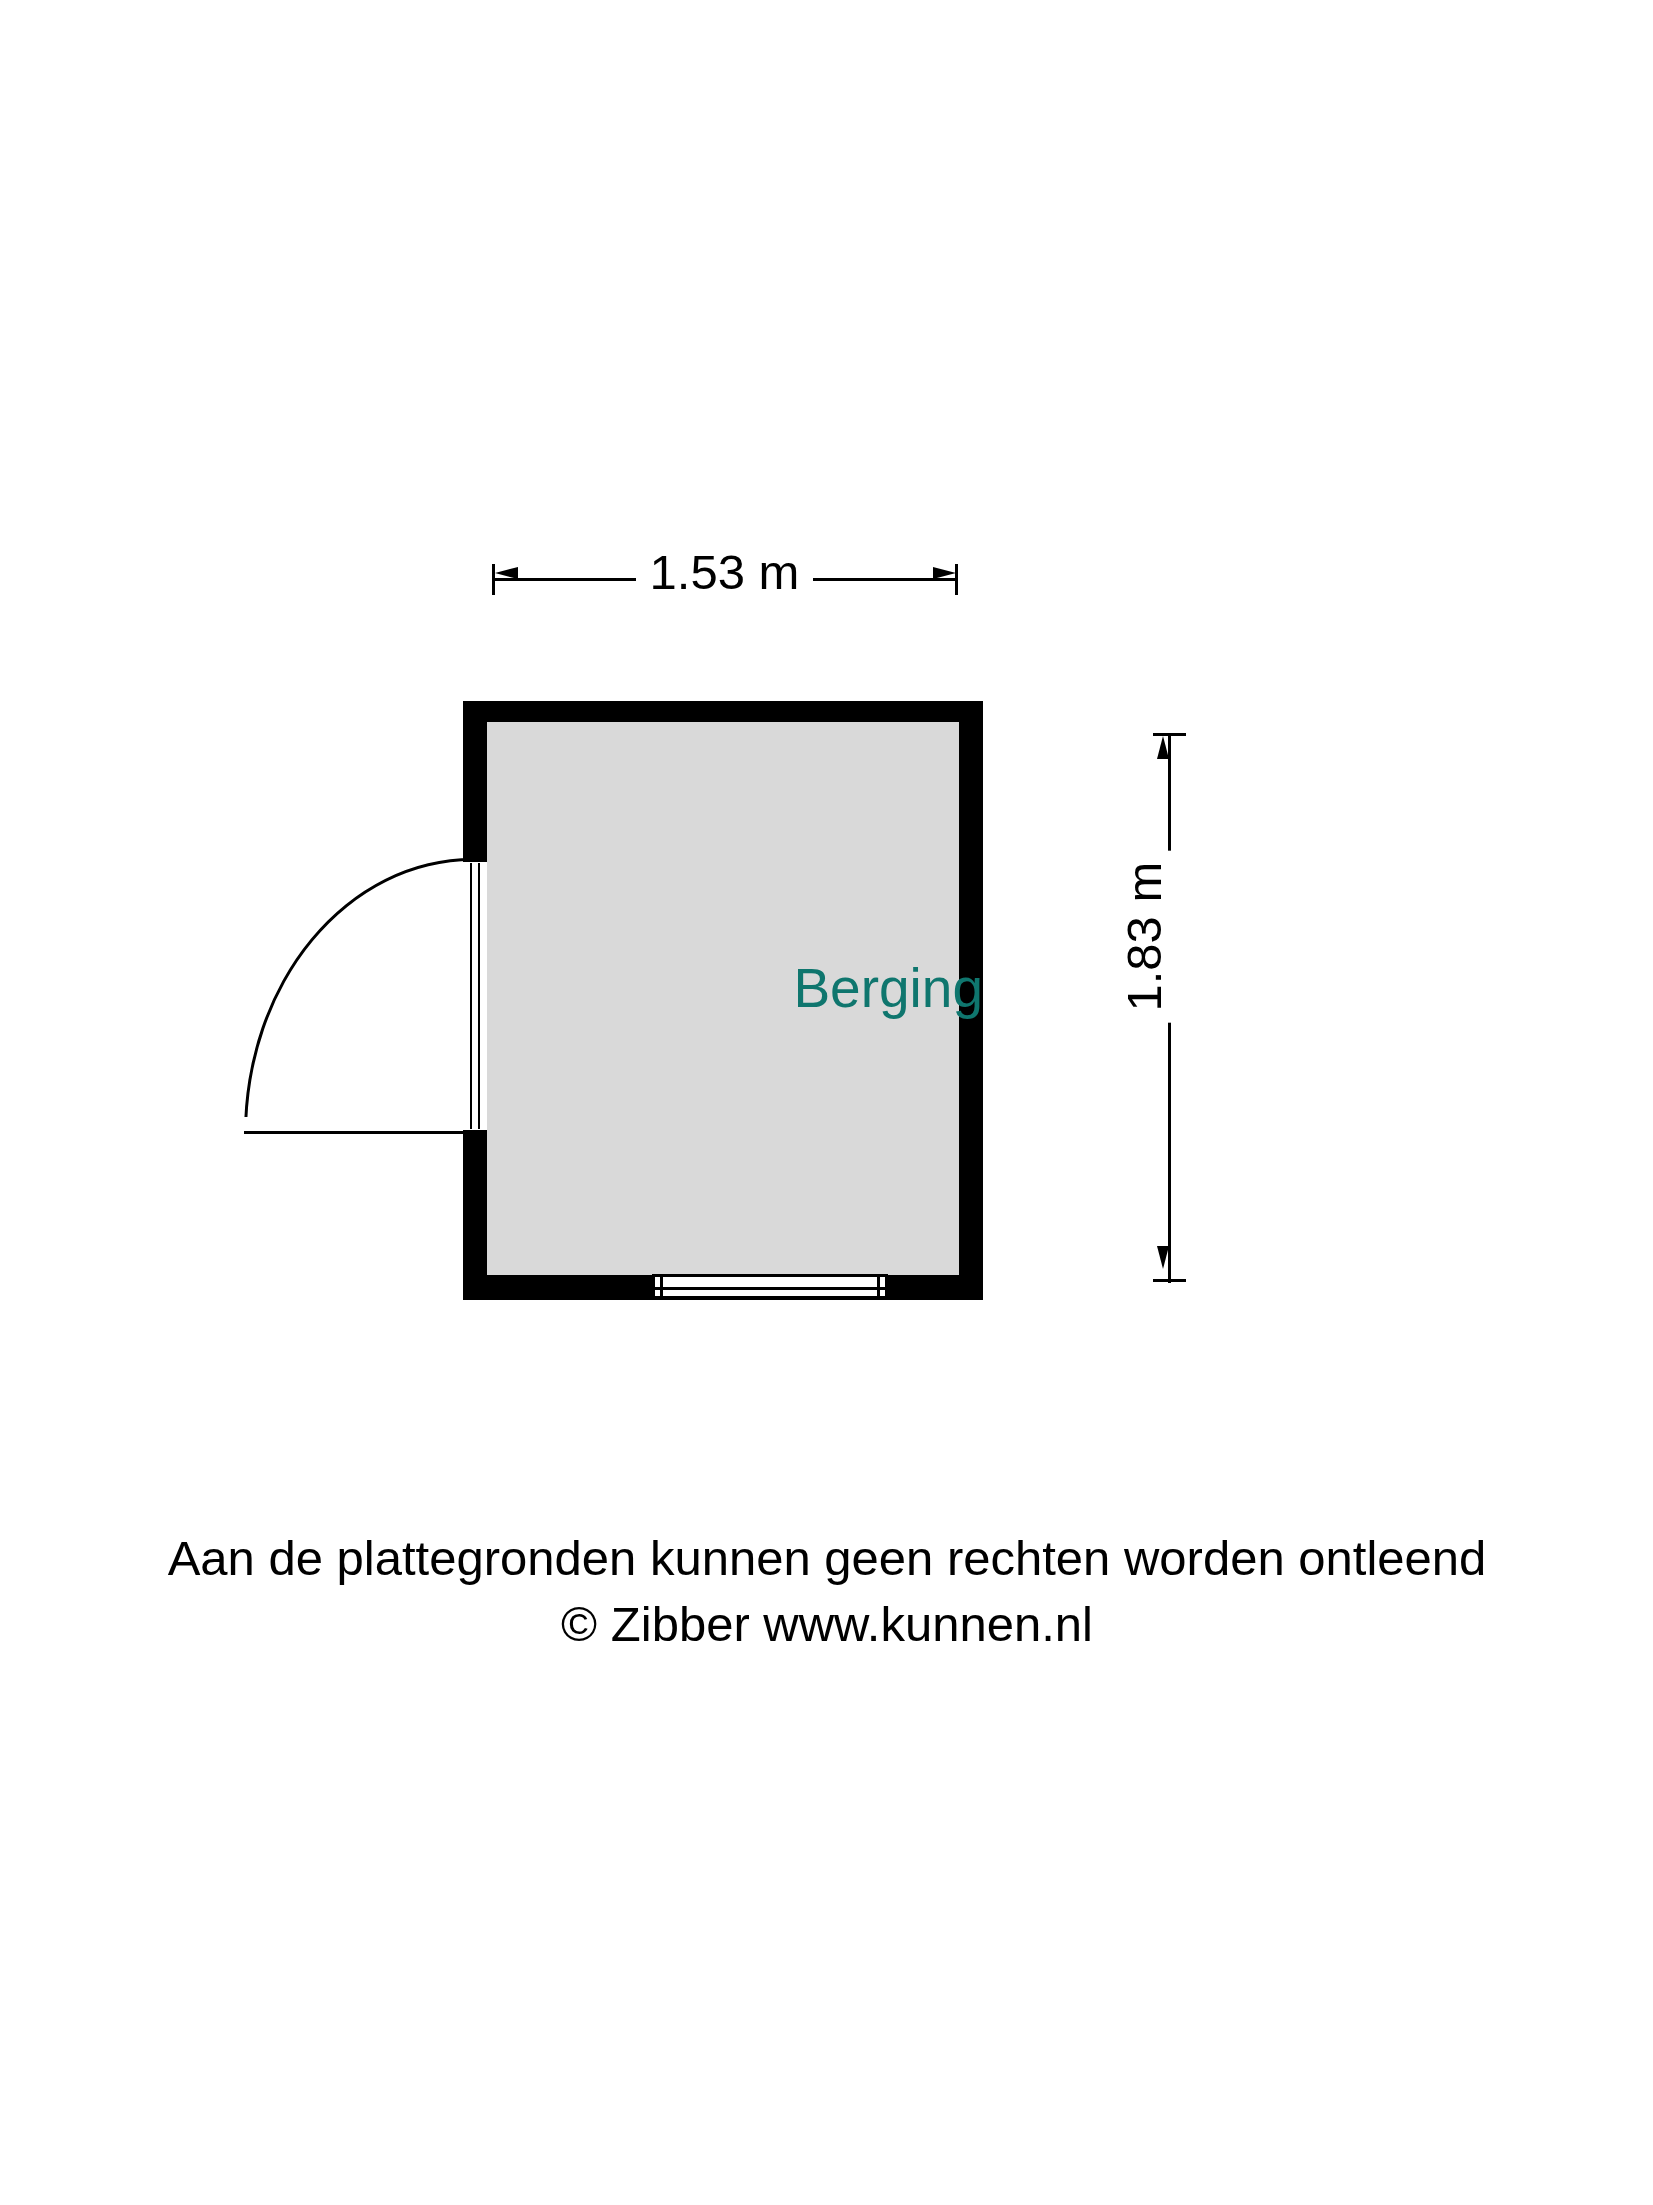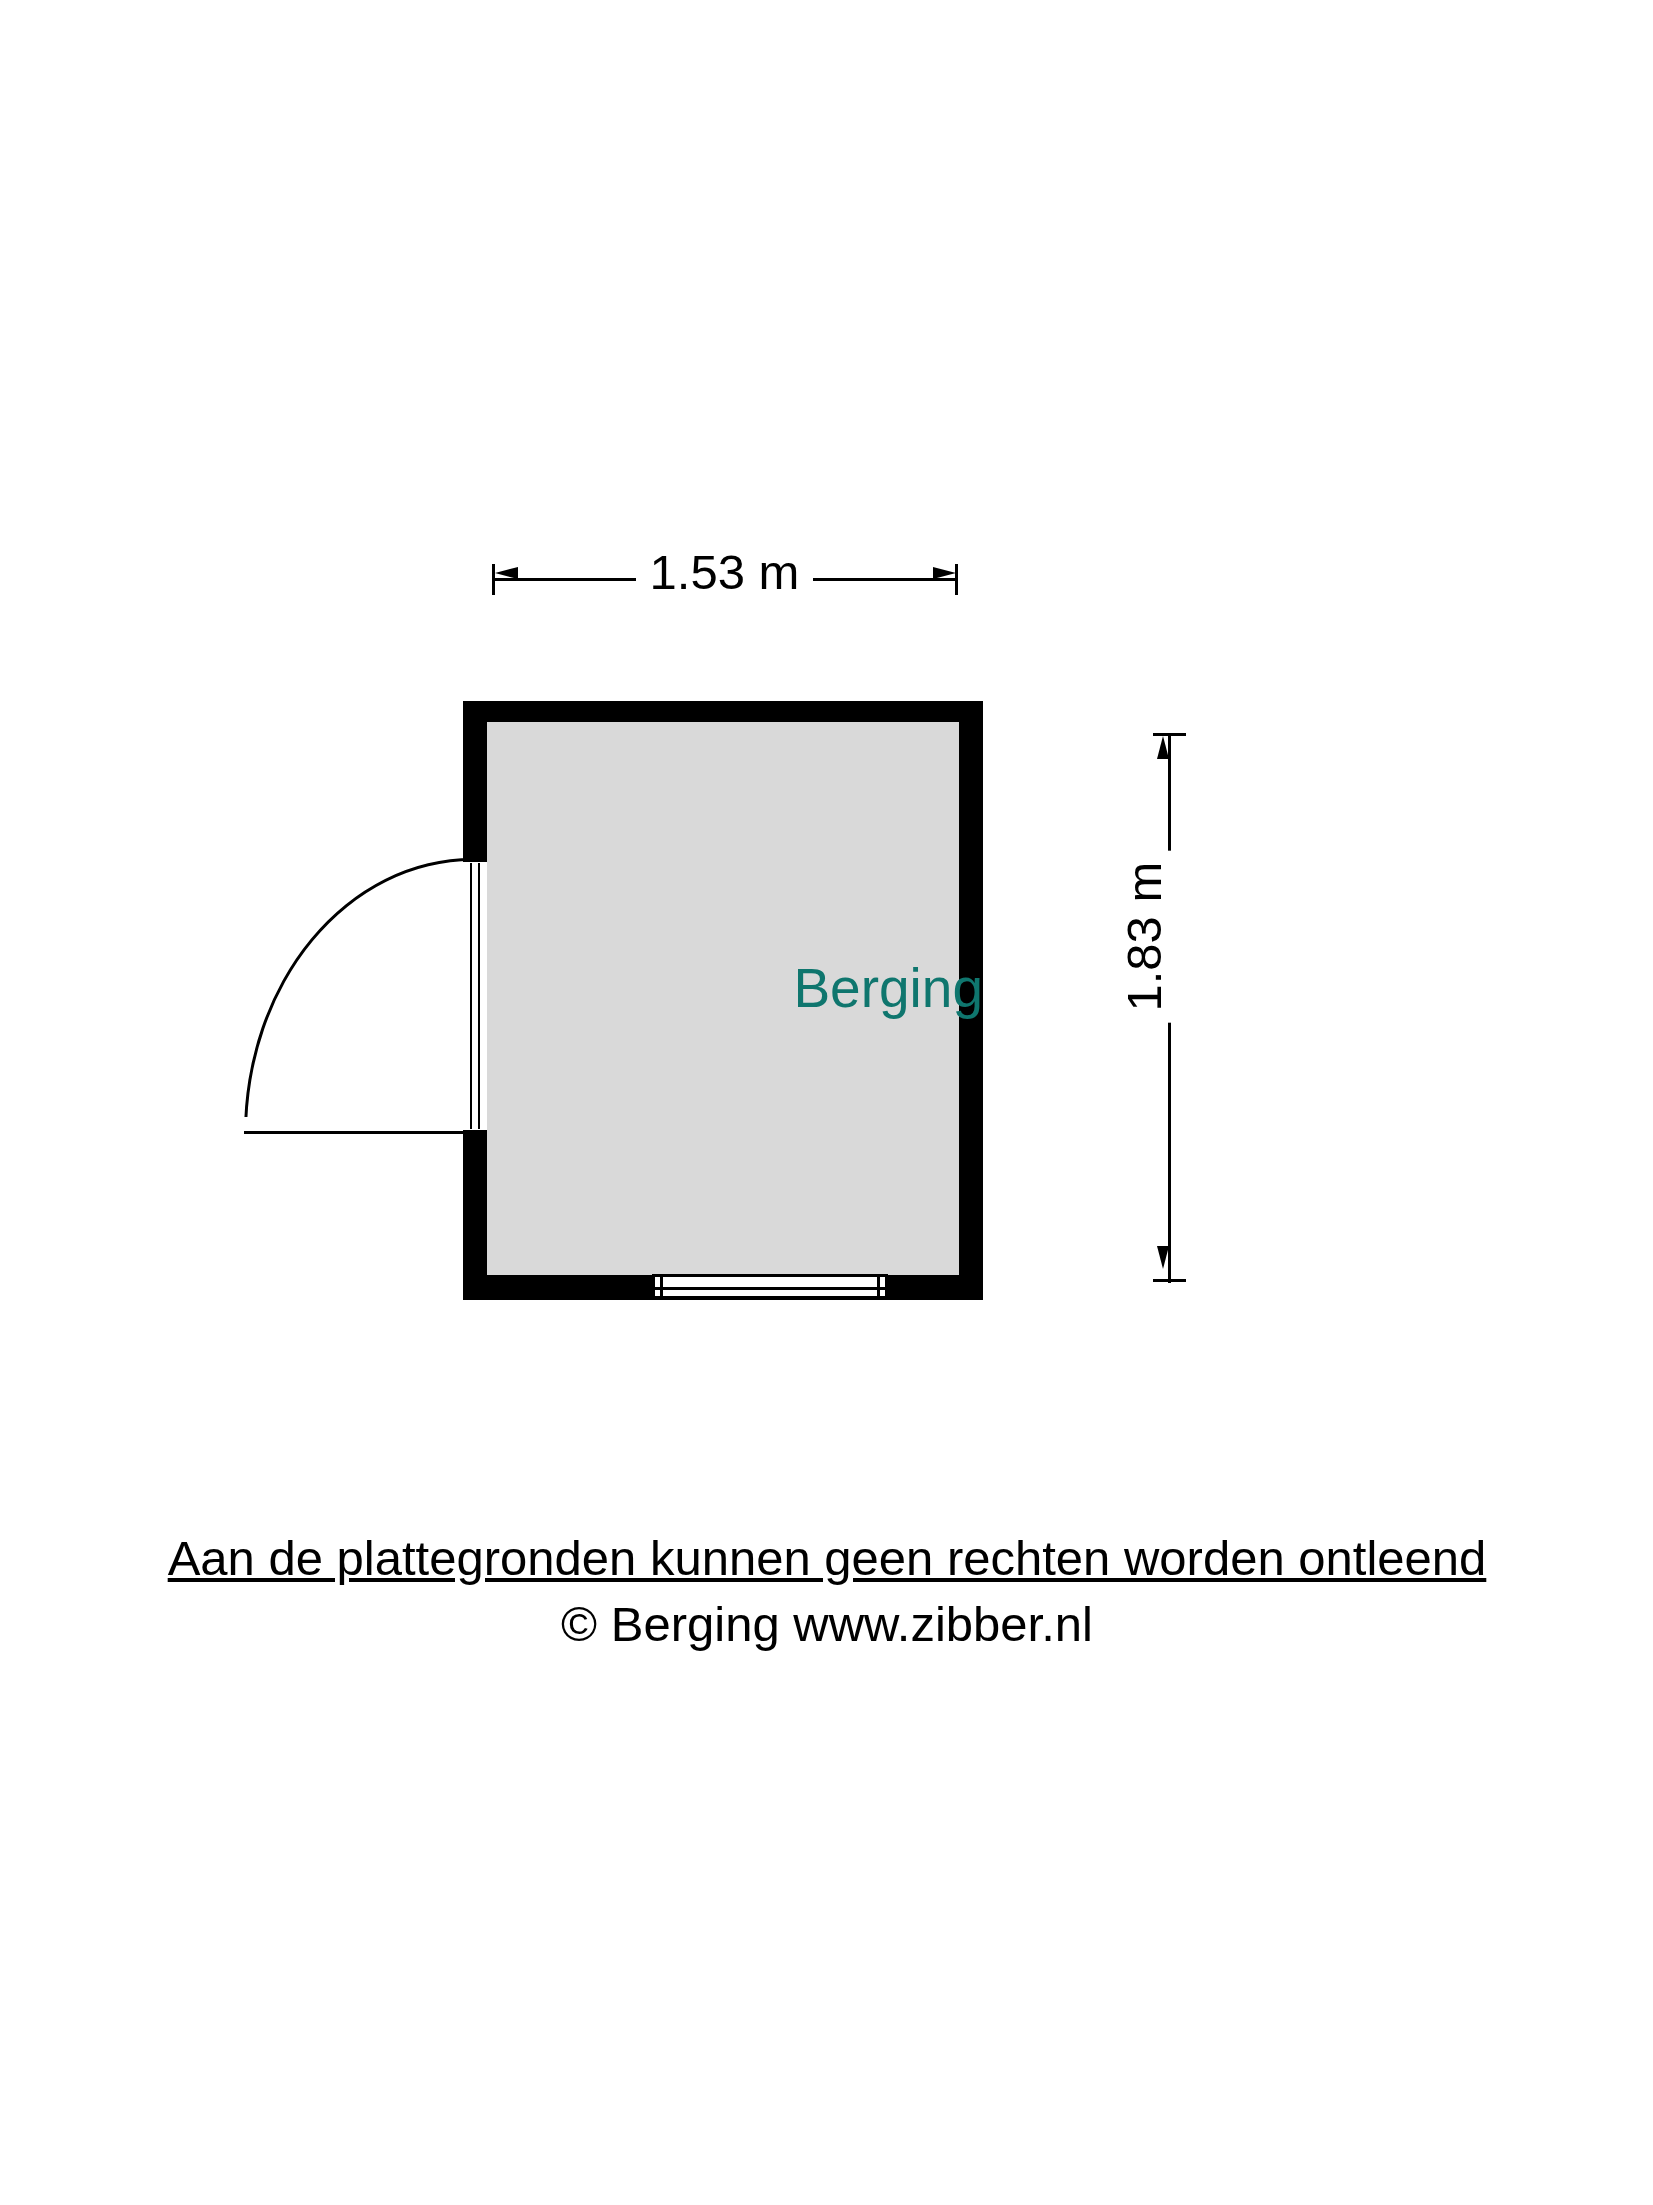--- a/index.html
+++ b/index.html
@@ -258,21 +258,20 @@
     position: absolute;
     left: 0;
     top: 1528px;
     width: 1654px;
     text-align: center;
   }
   .footer .line1 {
     font-size: 49px;
     line-height: 61px;
     white-space: nowrap;
-    text-decoration: underline;
   }
   .footer .line2 {
     font-size: 49px;
     line-height: 61px;
     margin-top: 4.7px;
     white-space: nowrap;
   }
 </style>
 </head>
 <body>
@@ -314,17 +313,17 @@
   <div class="door-leaf"></div>
 
   <div class="window-bottom">
     <div class="mullion"></div>
     <div class="sash-l"></div>
     <div class="sash-r"></div>
   </div>
 
   <div class="footer">
     <div class="line1">Aan de plattegronden kunnen geen rechten worden ontleend</div>
-    <div class="line2">© Berging www.zibber.nl</div>
+    <div class="line2">© Zibber www.kunnen.nl</div>
   </div>
 
 </div>
 
 
 </body></html>

